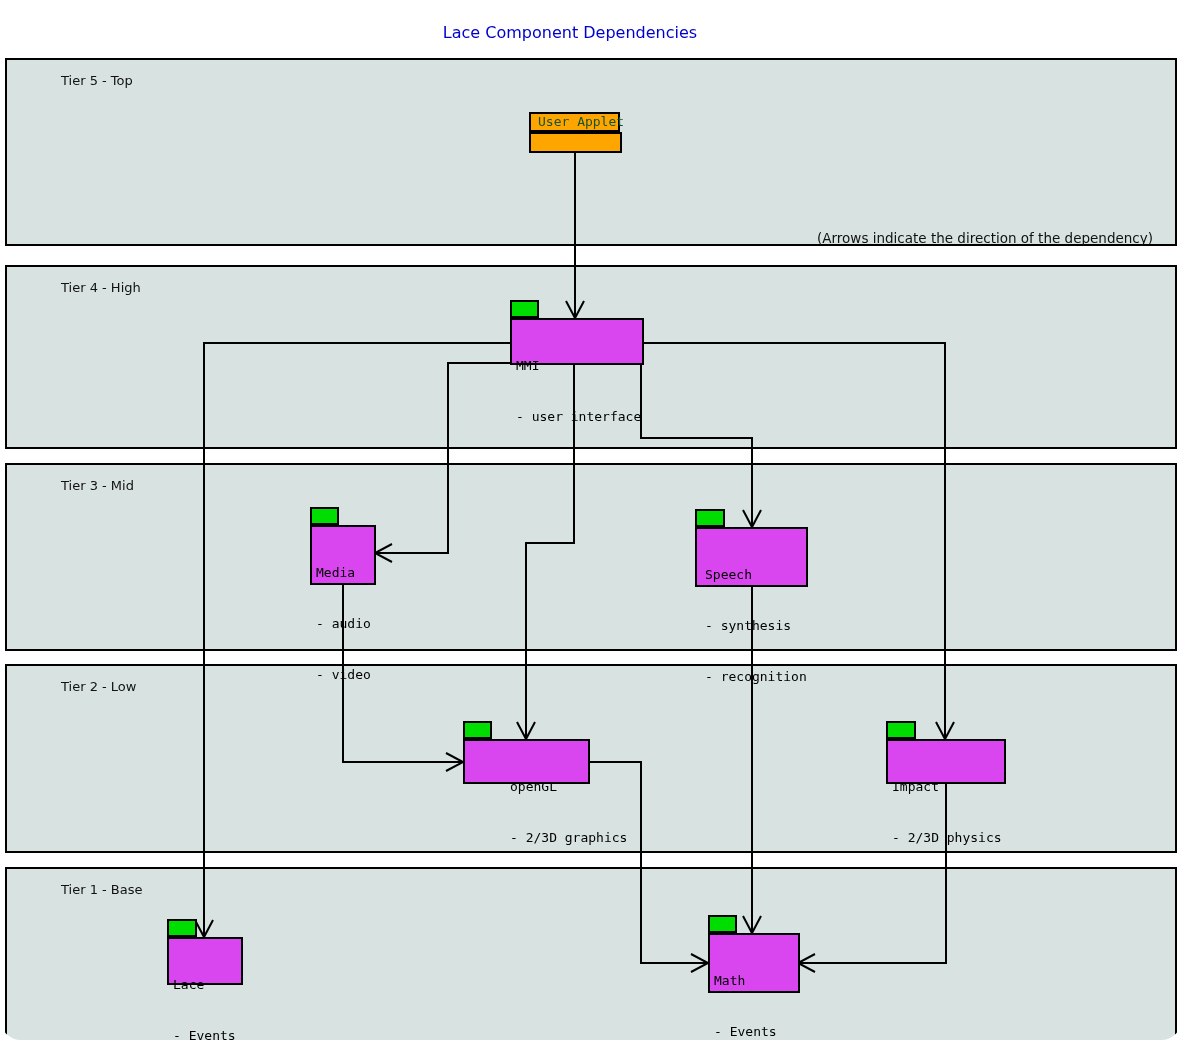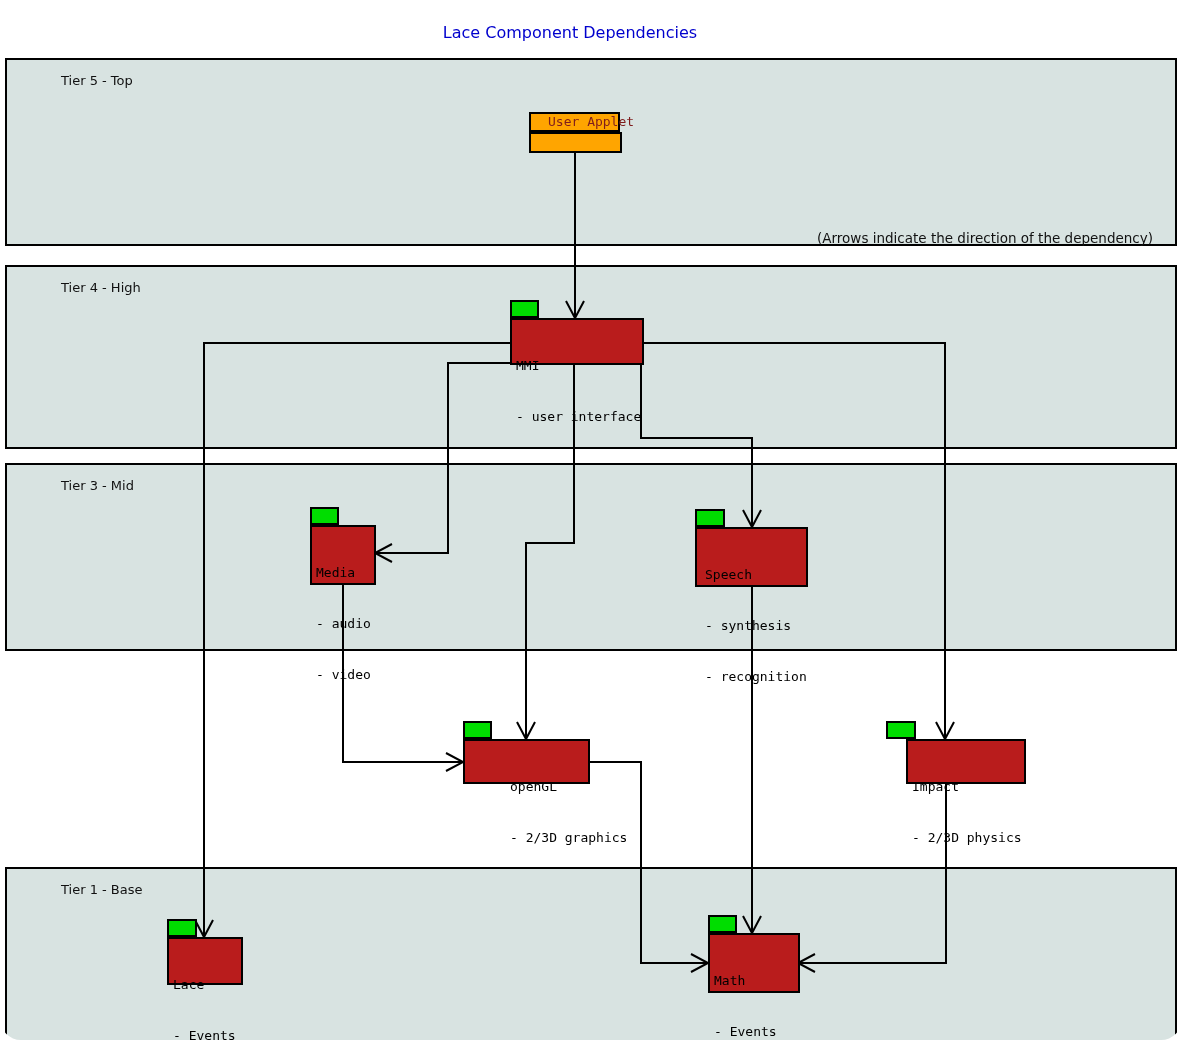--- a/index.html
+++ b/index.html
@@ -14,49 +14,52 @@
   #band4{top:265px;height:184px;text-decoration:underline;}
   #band3{top:463px;height:188px;padding-left:32px;}
   #band2{top:664px;height:189px;}
   #band1{top:867px;height:186px;}
   .annotation{position:absolute;top:201px;right:29px;font-size:13.5px;color:#111;z-index:3;margin-top:29px;}
   .wires{position:absolute;top:0;left:0;z-index:1;pointer-events:none;}
   .wires path{fill:none;stroke:#000;stroke-width:2;}
   .comp,.tab,.applet-label,.applet-body{position:absolute;box-sizing:border-box;
         border:2px solid #000;z-index:2;}
   .tab{background:#00dd00;width:29px;height:18px;}
-  .comp{background:#b91c1c;font-family:"DejaVu Sans Mono",monospace;font-size:13px;
+  .comp{background:#d946ef;font-family:"DejaVu Sans Mono",monospace;font-size:13px;
         line-height:17px;color:#000;padding:3px 0 0 4px;white-space:pre;}
   .applet-label{background:#ffa500;width:91px;height:20px;left:529px;top:112px;
         font-family:"DejaVu Sans Mono",monospace;font-size:13px;line-height:16px;
-        color:#7f1d1d;padding-left:17px;white-space:pre;text-align:center;}
+        color:#14532d;padding-left:7px;white-space:pre;text-align:center;}
   .applet-body{background:#ffa500;width:93px;height:21px;left:529px;top:132px;}
   #mmi-tab{left:510px;top:300px;}      #mmi-main{left:510px;top:318px;width:134px;height:47px;}
   #media-tab{left:310px;top:507px;}    #media-main{left:310px;top:525px;width:66px;height:60px;}
   #speech-tab{left:695px;top:509px;width:30px;} #speech-main{left:695px;top:527px;width:113px;height:60px;padding-left:8px;}
   #opengl-tab{left:463px;top:721px;}   #opengl-main{left:463px;top:739px;width:127px;height:45px;padding-left:45px;}
-  #impact-tab{left:886px;top:721px;width:30px;} #impact-main{left:886px;top:739px;width:120px;height:45px;margin-left:20px;}
+  #impact-tab{left:886px;top:721px;width:30px;} #impact-main{left:886px;top:739px;width:120px;height:45px;}
   #lace-tab{left:167px;top:919px;width:30px;}   #lace-main{left:167px;top:937px;width:76px;height:48px;}
   #math-tab{left:708px;top:915px;}     #math-main{left:708px;top:933px;width:92px;height:60px;}
 </style>
 </head>
 <body>
 
 <div class="canvas">
 
   <div class="title">Lace Component Dependencies</div>
 
   <div class="band" id="band5">
     <span class="band-label">Tier 5 - Top</span>
   </div>
   <div class="band" id="band4">
     <span class="band-label">Tier 4 - High</span>
   </div>
   <div class="band" id="band3">
     <span class="band-label">Tier 3 - Mid</span>
+  </div>
+  <div class="band" id="band2">
+    <span class="band-label">Tier 2 - Low</span>
   </div>
   <div class="band" id="band1">
     <span class="band-label">Tier 1 - Base</span>
   </div>
 
   <div class="annotation">(Arrows indicate the direction of the dependency)</div>
 
   <svg class="wires" width="1182" height="1056">
     <path d="M575,153 L575,316"></path>
     <path d="M566,301 L575,318 L584,301"></path>

